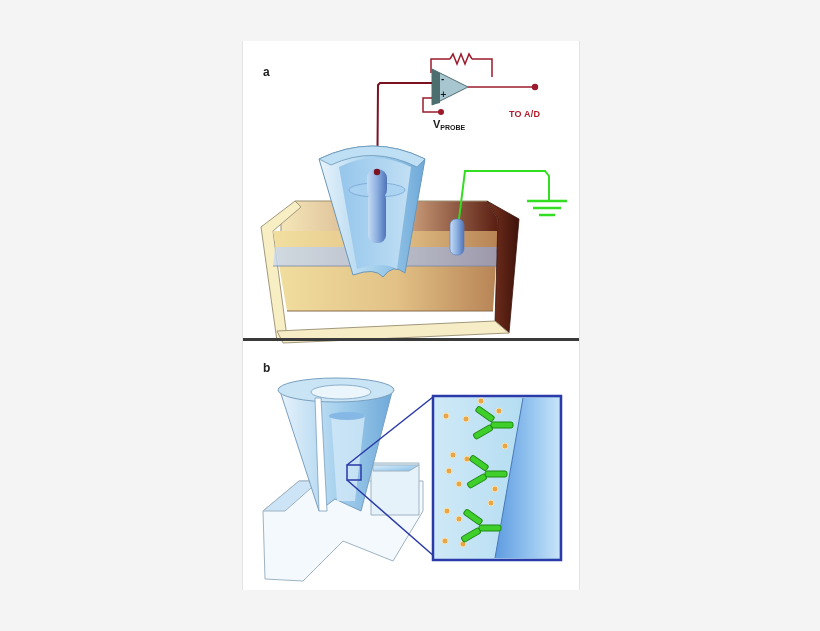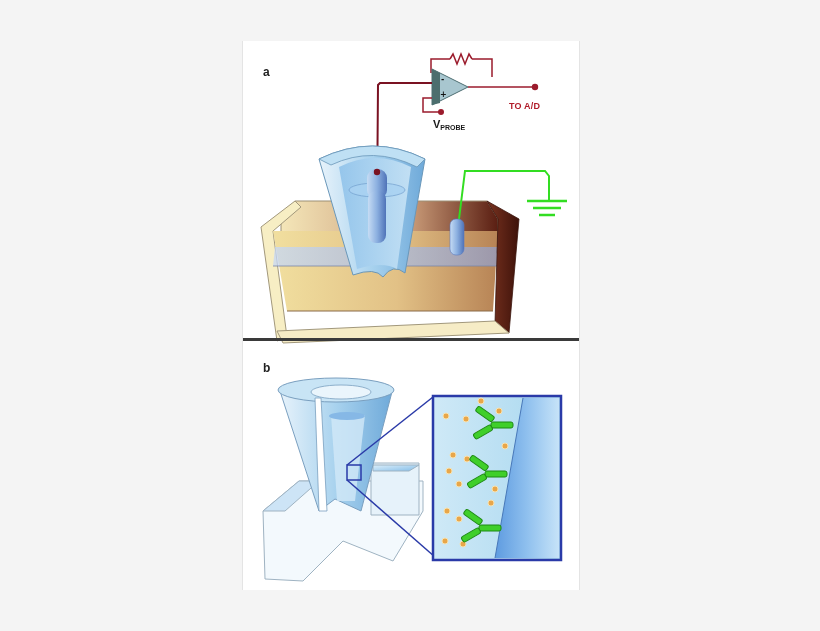--- a/index.html
+++ b/index.html
@@ -28,21 +28,21 @@
   .label-a { left: 20px; top: 24px; }
   .label-b { left: 20px; top: 320px; }
   .divider {
     position: absolute;
     left: 0; top: 297px;
     width: 336px; height: 3px;
     background: #3a3a3a;
   }
   .txt-toad {
     position: absolute;
-    left: 266px; top: 60px;
+    left: 266px; top: 68px;
     font-size: 9px; font-weight: bold;
     color: #b01c2a;
     letter-spacing: 0.2px;
   }
   .txt-vprobe {
     position: absolute;
     left: 190px; top: 77px;
     font-size: 11px; font-weight: bold;
     color: #1a1a1a;
   }

